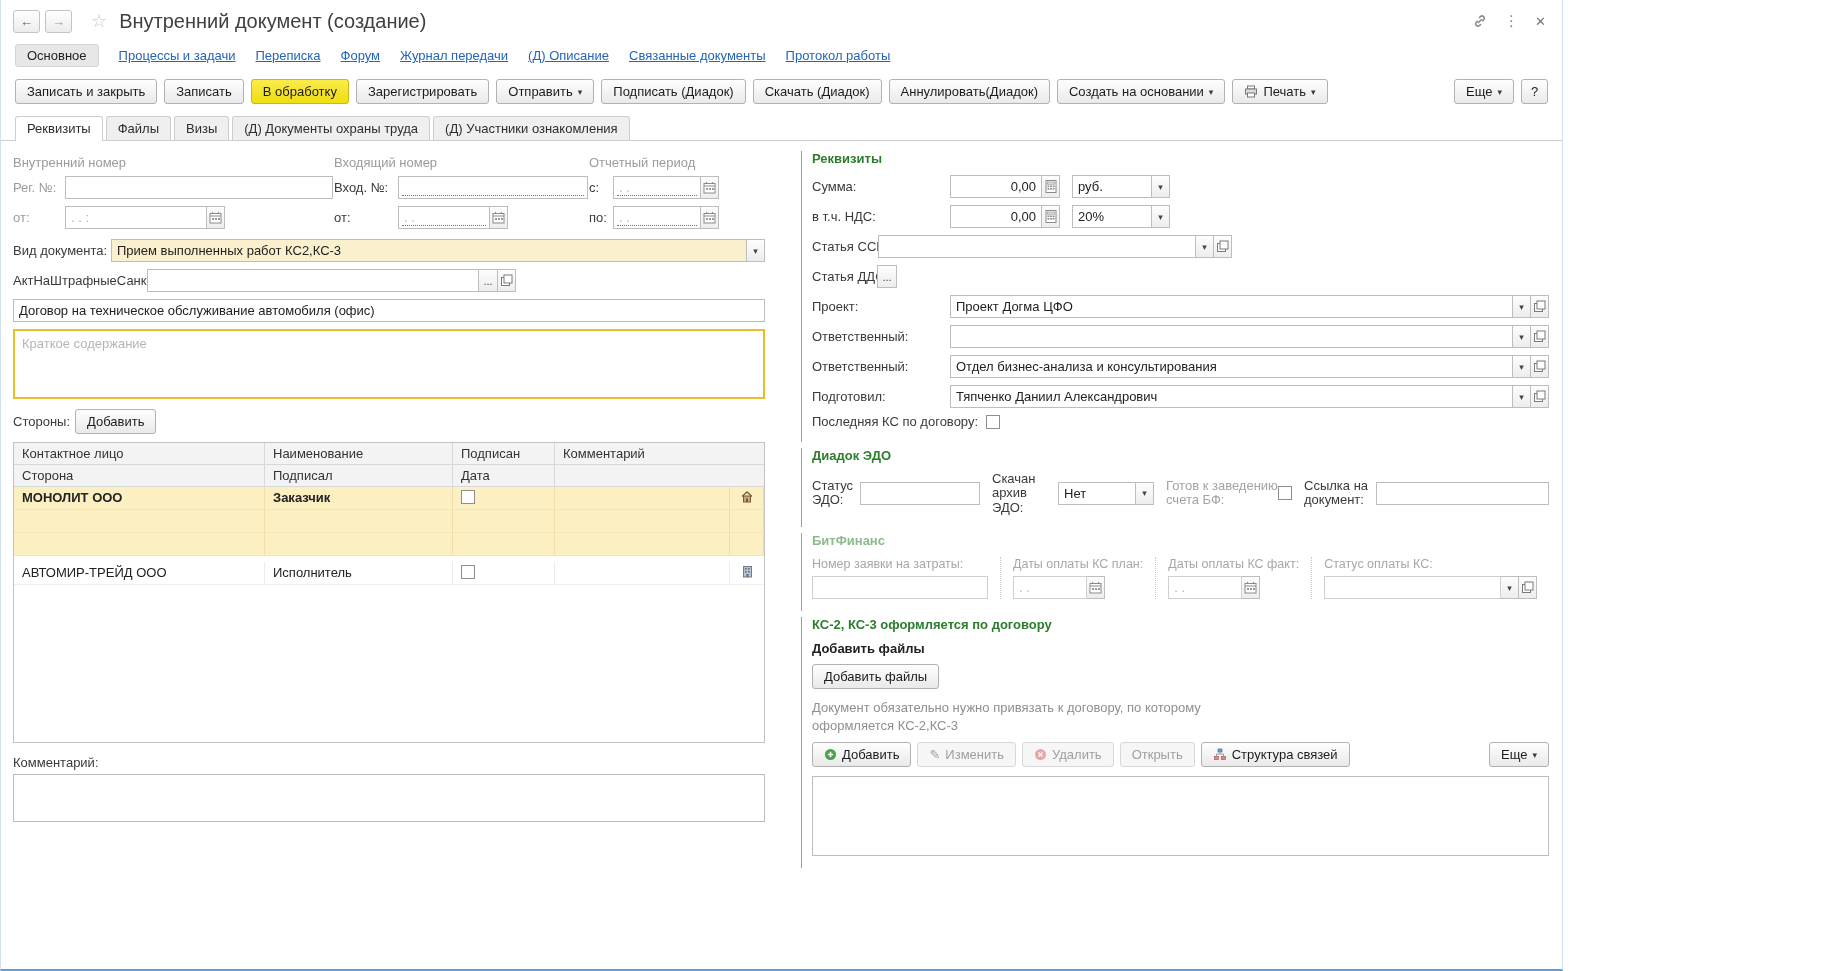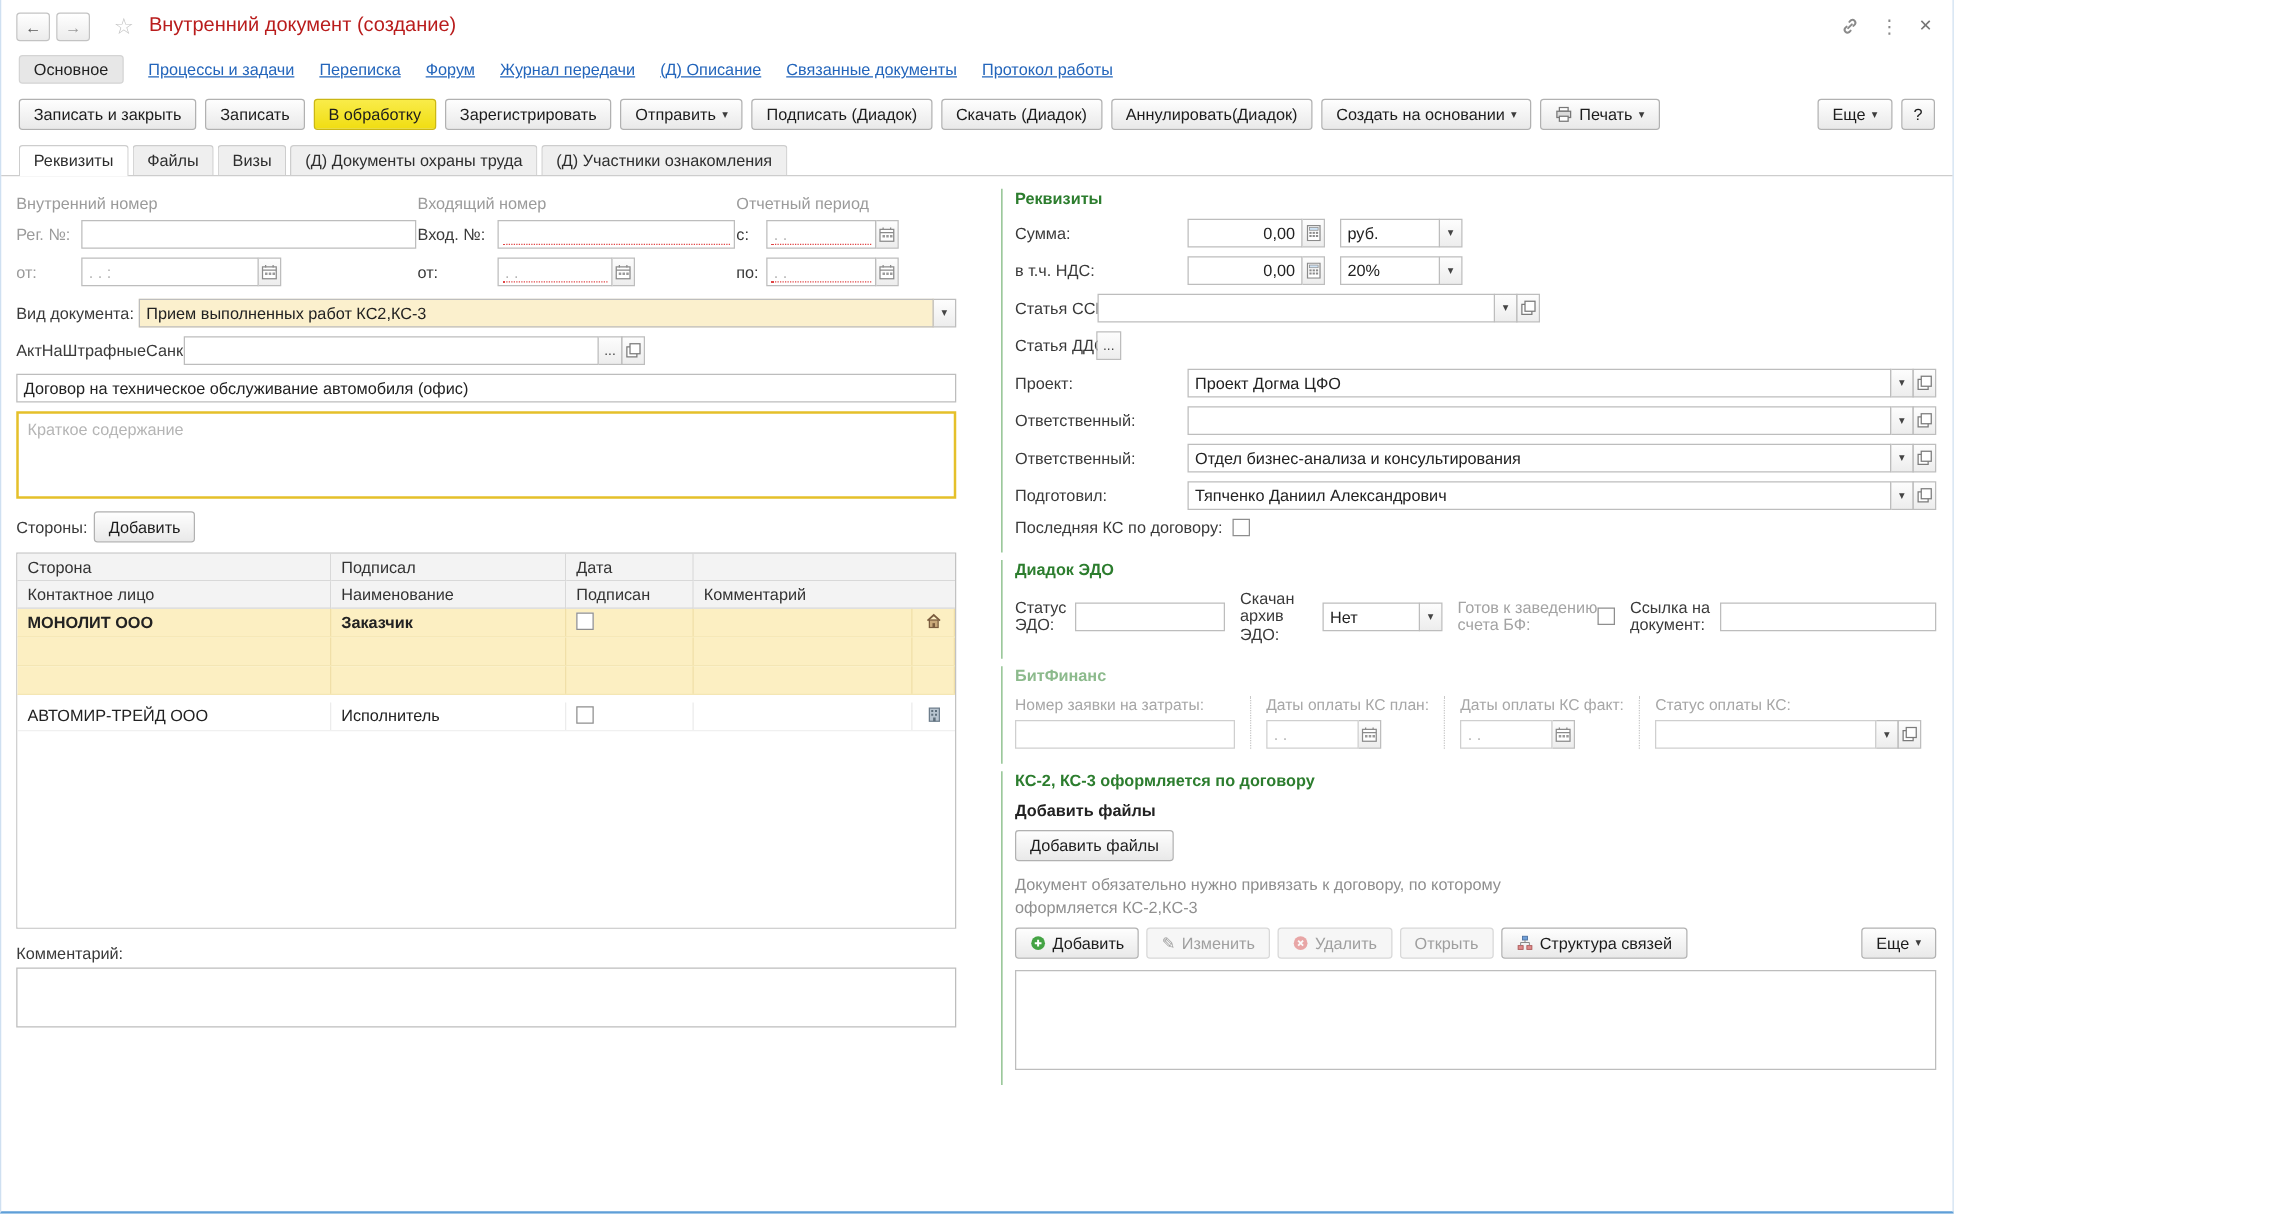--- a/index.html
+++ b/index.html
@@ -13,21 +13,21 @@
   .window { position:relative; width:1563px; height:971px; background:#fff;
     border:1px solid #cfe0f1; border-top:none; border-bottom:2px solid #5f9fd8; }
 
   
   .titlebar { display:flex; align-items:center; height:42px; padding:0 12px; }
   .navbtn { width:27px; height:23px; border:1px solid #c3c3c3; border-radius:3px;
     background:linear-gradient(#ffffff,#ececec); display:inline-flex; align-items:center;
     justify-content:center; color:#5a5a5a; margin-right:5px; cursor:pointer; }
   .navbtn.fwd { color:#9a9a9a; }
   .star { font-size:18px; color:#c4c4c4; margin:0 12px 0 14px; cursor:pointer; }
-  .title { font-size:16px; color:#b91c1c; }
+  .title { font-size:20px; color:#404040; }
   .tbright { margin-left:auto; display:flex; align-items:center; gap:16px; padding-right:4px; }
   .tb-ic { color:#8a8a8a; cursor:pointer; display:inline-flex; align-items:center; }
   .tb-ic.kebab { font-size:15px; }
   .tb-ic.close { font-size:13px; color:#777; }
 
   
   .navbar { display:flex; align-items:center; gap:20px; padding:2px 14px 10px; }
   .nav-chip { background:#e7e7e7; border:1px solid #d4d4d4; border-radius:3px;
     padding:3px 11px; color:#222; cursor:pointer; }
   .nav-link { color:#2365bb; text-decoration:underline; cursor:pointer; }
@@ -372,30 +372,30 @@
       <div class="frow mt10">
         <span class="lbl w56">Стороны:</span>
         <button class="btn">
             <span>Добавить</span>
           </button>
       </div>
 
       <div class="ptable">
         <div class="pt-h">
           <div class="pt-row">
+            <div class="pt-cell c1">Контактное лицо</div>
+            <div class="pt-cell c2">Наименование</div>
+            <div class="pt-cell c3">Подписан</div>
+            <div class="pt-cell c4last">Комментарий</div>
+          </div>
+          <div class="pt-row">
             <div class="pt-cell c1">Сторона</div>
             <div class="pt-cell c2">Подписал</div>
             <div class="pt-cell c3">Дата</div>
             <div class="pt-cell c4last"></div>
-          </div>
-          <div class="pt-row">
-            <div class="pt-cell c1">Контактное лицо</div>
-            <div class="pt-cell c2">Наименование</div>
-            <div class="pt-cell c3">Подписан</div>
-            <div class="pt-cell c4last">Комментарий</div>
           </div>
         </div>
         <div class="pt-body">
           <div class="pt-row sel h23">
             <div class="pt-cell c1 bold">МОНОЛИТ ООО</div>
             <div class="pt-cell c2 bold">Заказчик</div>
             <div class="pt-cell c3"><span class="cb"></span></div>
             <div class="pt-cell c4"></div>
             <div class="pt-cell c5"><span class="icsp">
                   <svg width="14" height="13" viewBox="0 0 14 13">

